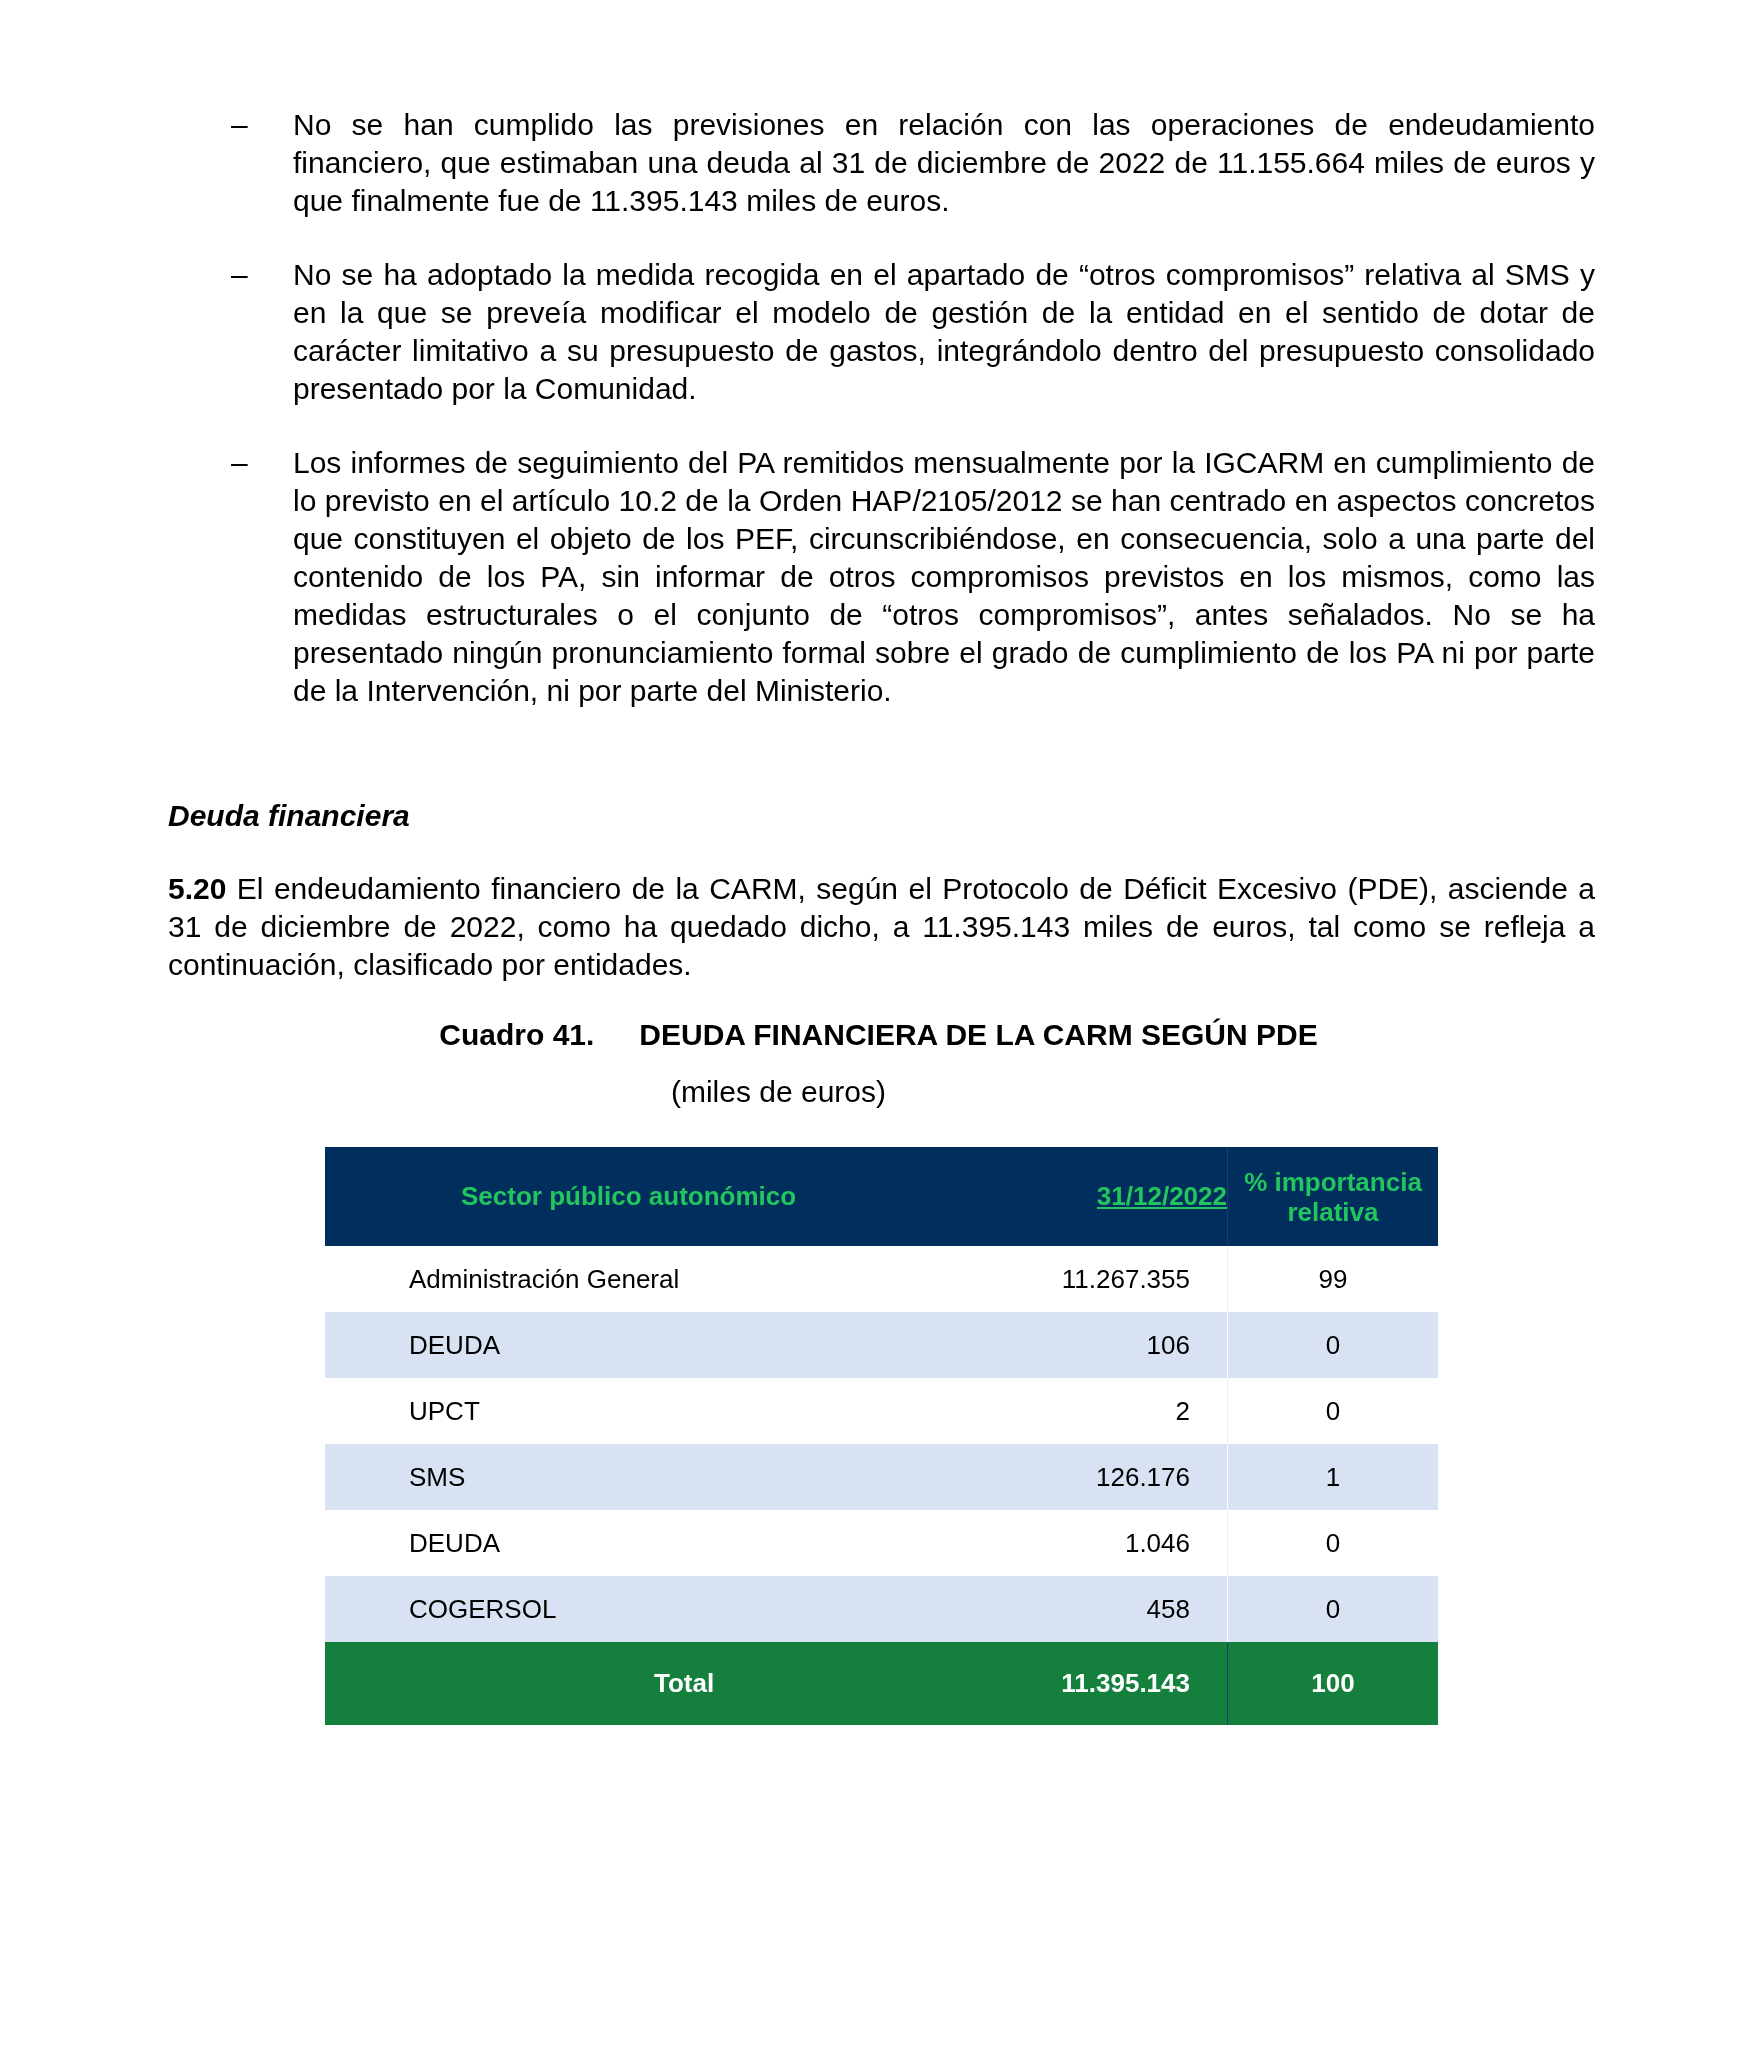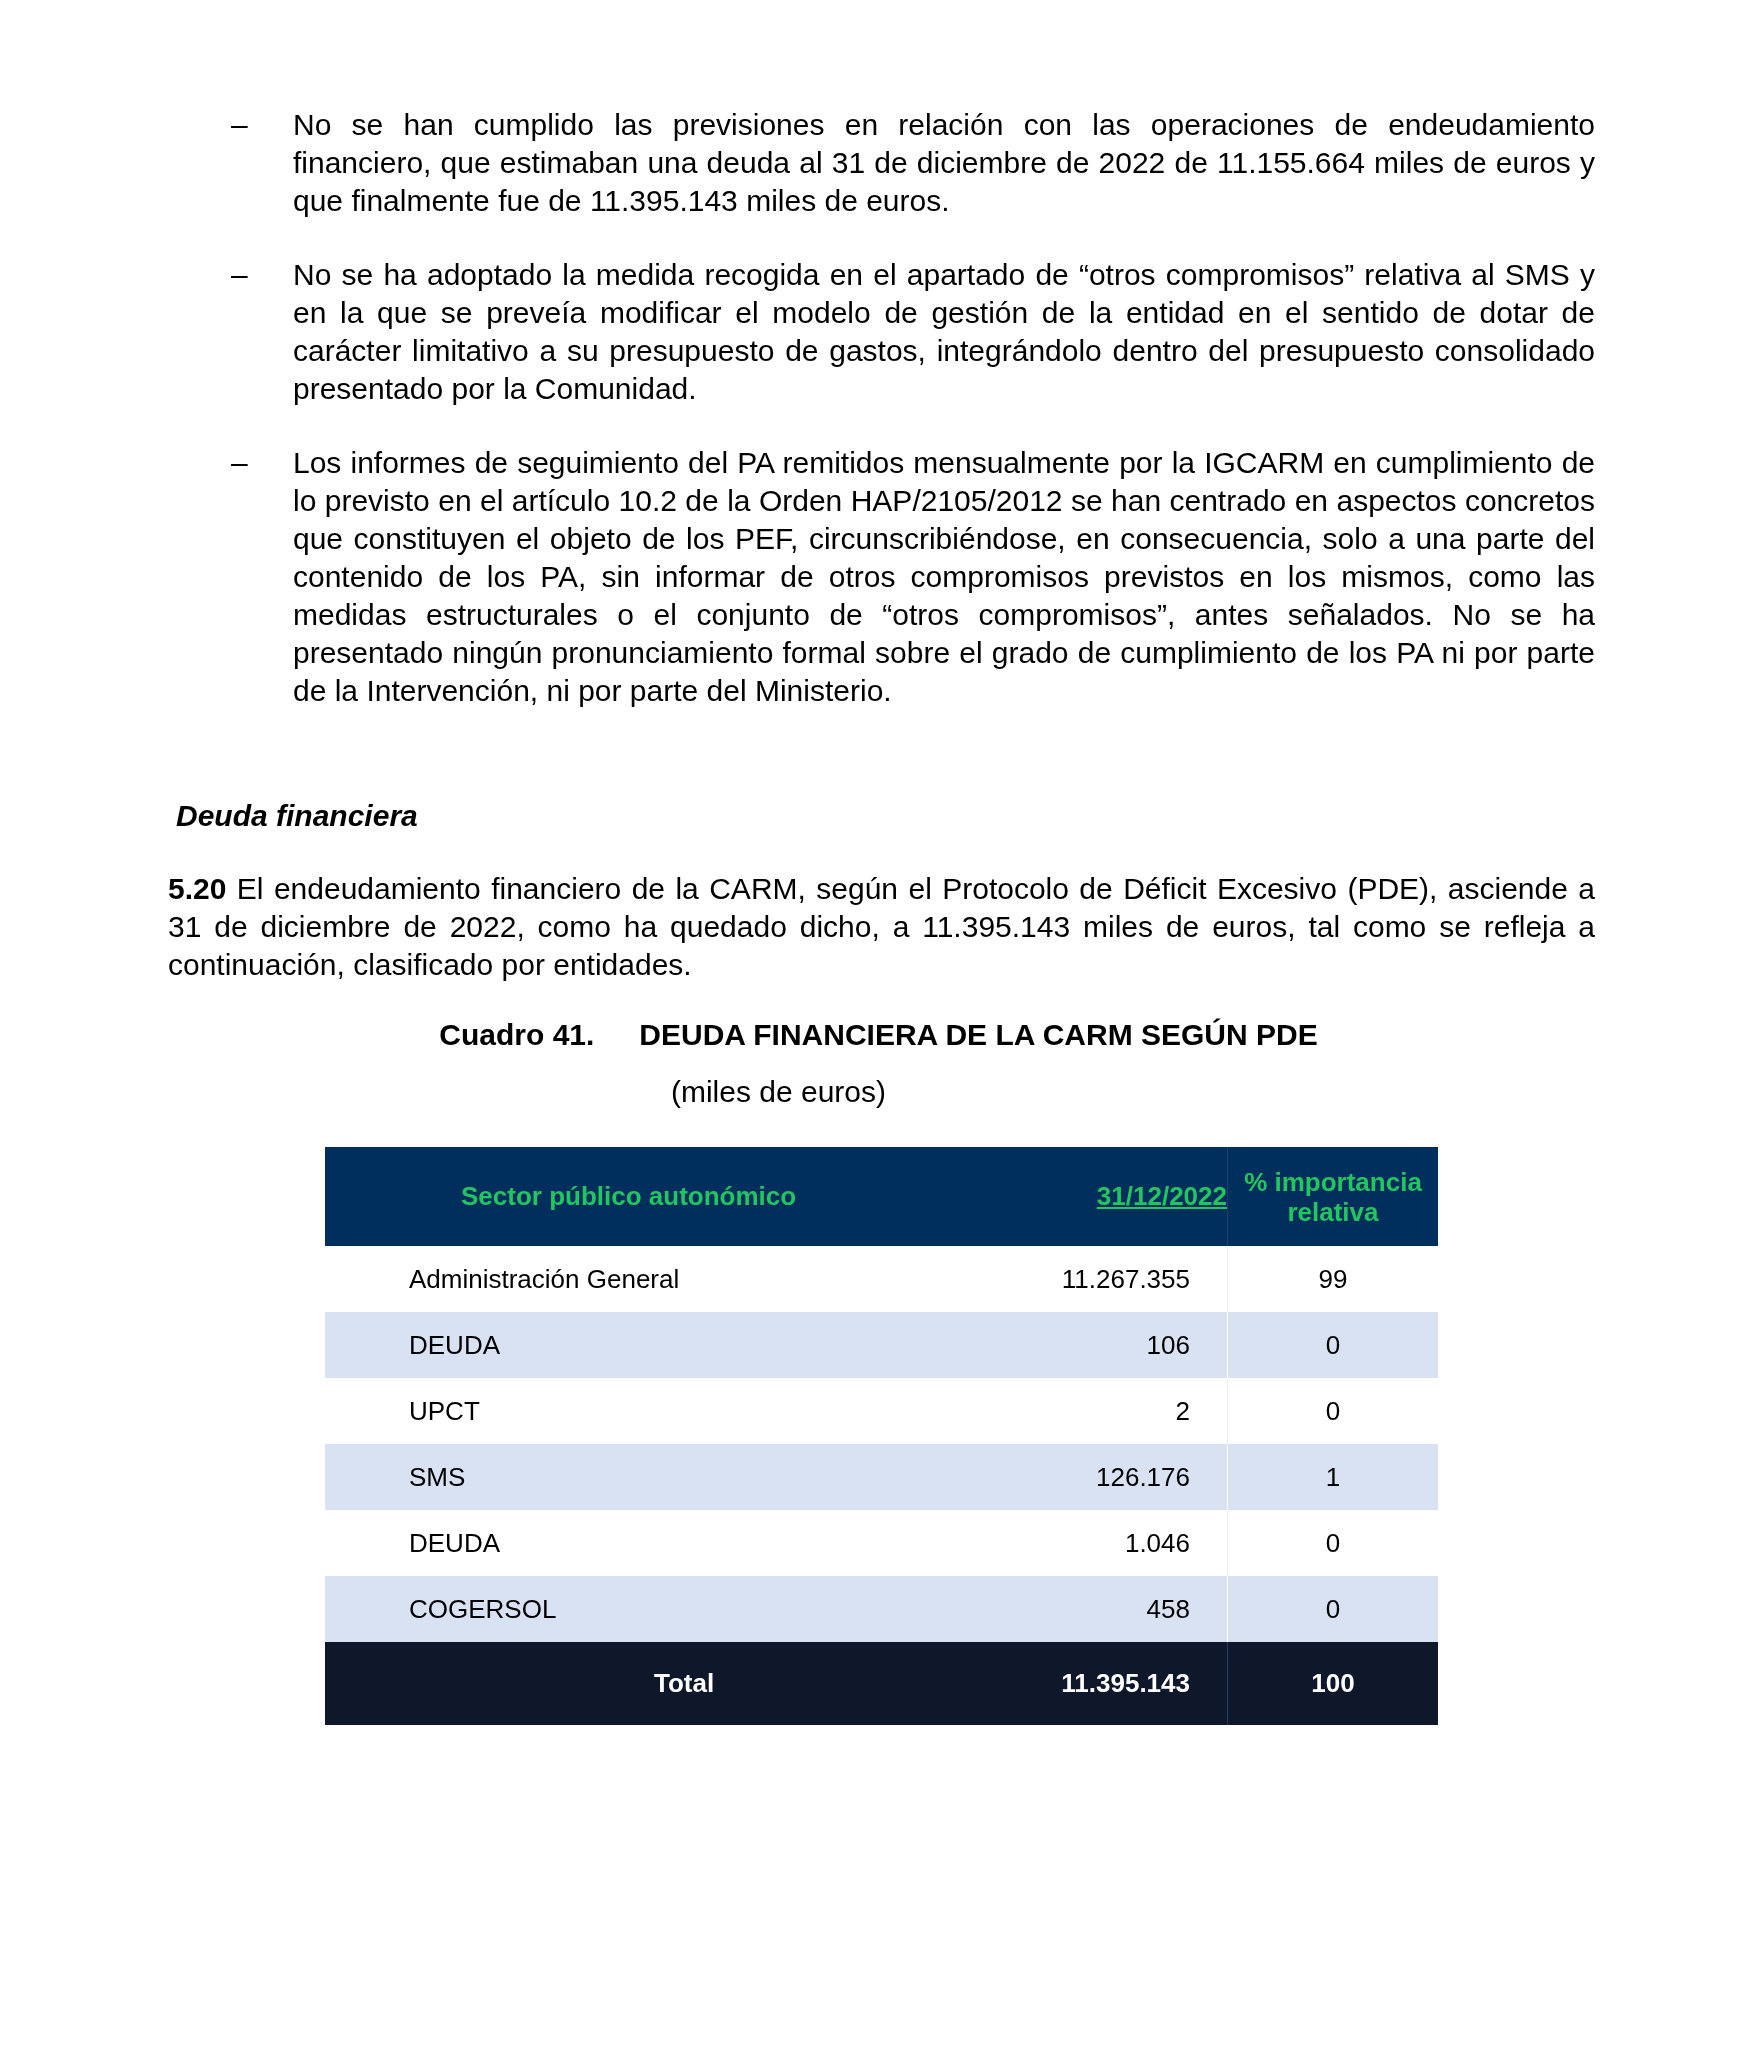--- a/index.html
+++ b/index.html
@@ -4,35 +4,35 @@
 <style>
   html, body { margin: 0; padding: 0; background: #ffffff; }
   body { width: 1757px; height: 2067px; position: relative; overflow: hidden;
          font-family: "Liberation Sans", sans-serif; color: #000; }
   .page { position: absolute; left: 0; top: 0; width: 1757px; height: 2067px; }
   .bullets { position: absolute; left: 231px; top: 106px; width: 1364px; }
   .bullet { display: flex; margin-bottom: 36px; }
   .dash { width: 62px; flex: 0 0 62px; font-size: 30px; line-height: 38px; }
   .btext { flex: 1; font-size: 30px; line-height: 38px; text-align: justify; }
   .section-title { position: absolute; left: 168px; top: 799px; font-size: 30px;
-                   font-weight: bold; font-style: italic; margin-left: 8px; }
+                   font-weight: bold; font-style: italic; }
   .para { position: absolute; left: 168px; top: 870px; width: 1427px;
           font-size: 30px; line-height: 38px; text-align: justify; }
   .para b { font-weight: bold; }
   .caption { position: absolute; left: 0; width: 1757px; top: 1018px; text-align: center;
              font-size: 30px; font-weight: bold; }
   .caption .num { margin-right: 45px; }
   .subcaption { position: absolute; left: 0; width: 1557px; top: 1075px; text-align: center;
                 font-size: 30px; }
   table.t { position: absolute; left: 325px; top: 1147px; width: 1113px;
             border-collapse: collapse; font-size: 26px; }
   table.t th { background: #002f5d; color: #22c55e; font-weight: bold; height: 99px; padding: 0; }
   table.t td { height: 66px; padding: 0; }
   table.t tr.alt td { background: #d9e2f3; }
-  table.t tr.total td { background: #0f172a; color: #fff; font-weight: bold; height: 83px; }
+  table.t tr.total td { background: #15803d; color: #fff; font-weight: bold; height: 83px; }
   .c1 { width: 881px; }
   .c3 { width: 231px; border-left: 0.8px solid #1b3f6a; }
   th.c1 { text-align: left; padding-left: 136px !important; }
   th.h1 { width: 616px; }
   th.h2 { width: 265px; text-align: right; text-decoration: underline; }
   td.name { padding-left: 84px !important; text-align: left; width: 531px; }
   td.val { text-align: right; padding-right: 37px !important; width: 265px; }
   td.pct { text-align: center; width: 231px; border-left: 0.8px solid #e8eef8; }
   tr.alt td.pct { border-left: 0.8px solid #ffffff; }
   tr.total td.pct { border-left: 0.8px solid #1b3f6a; }

